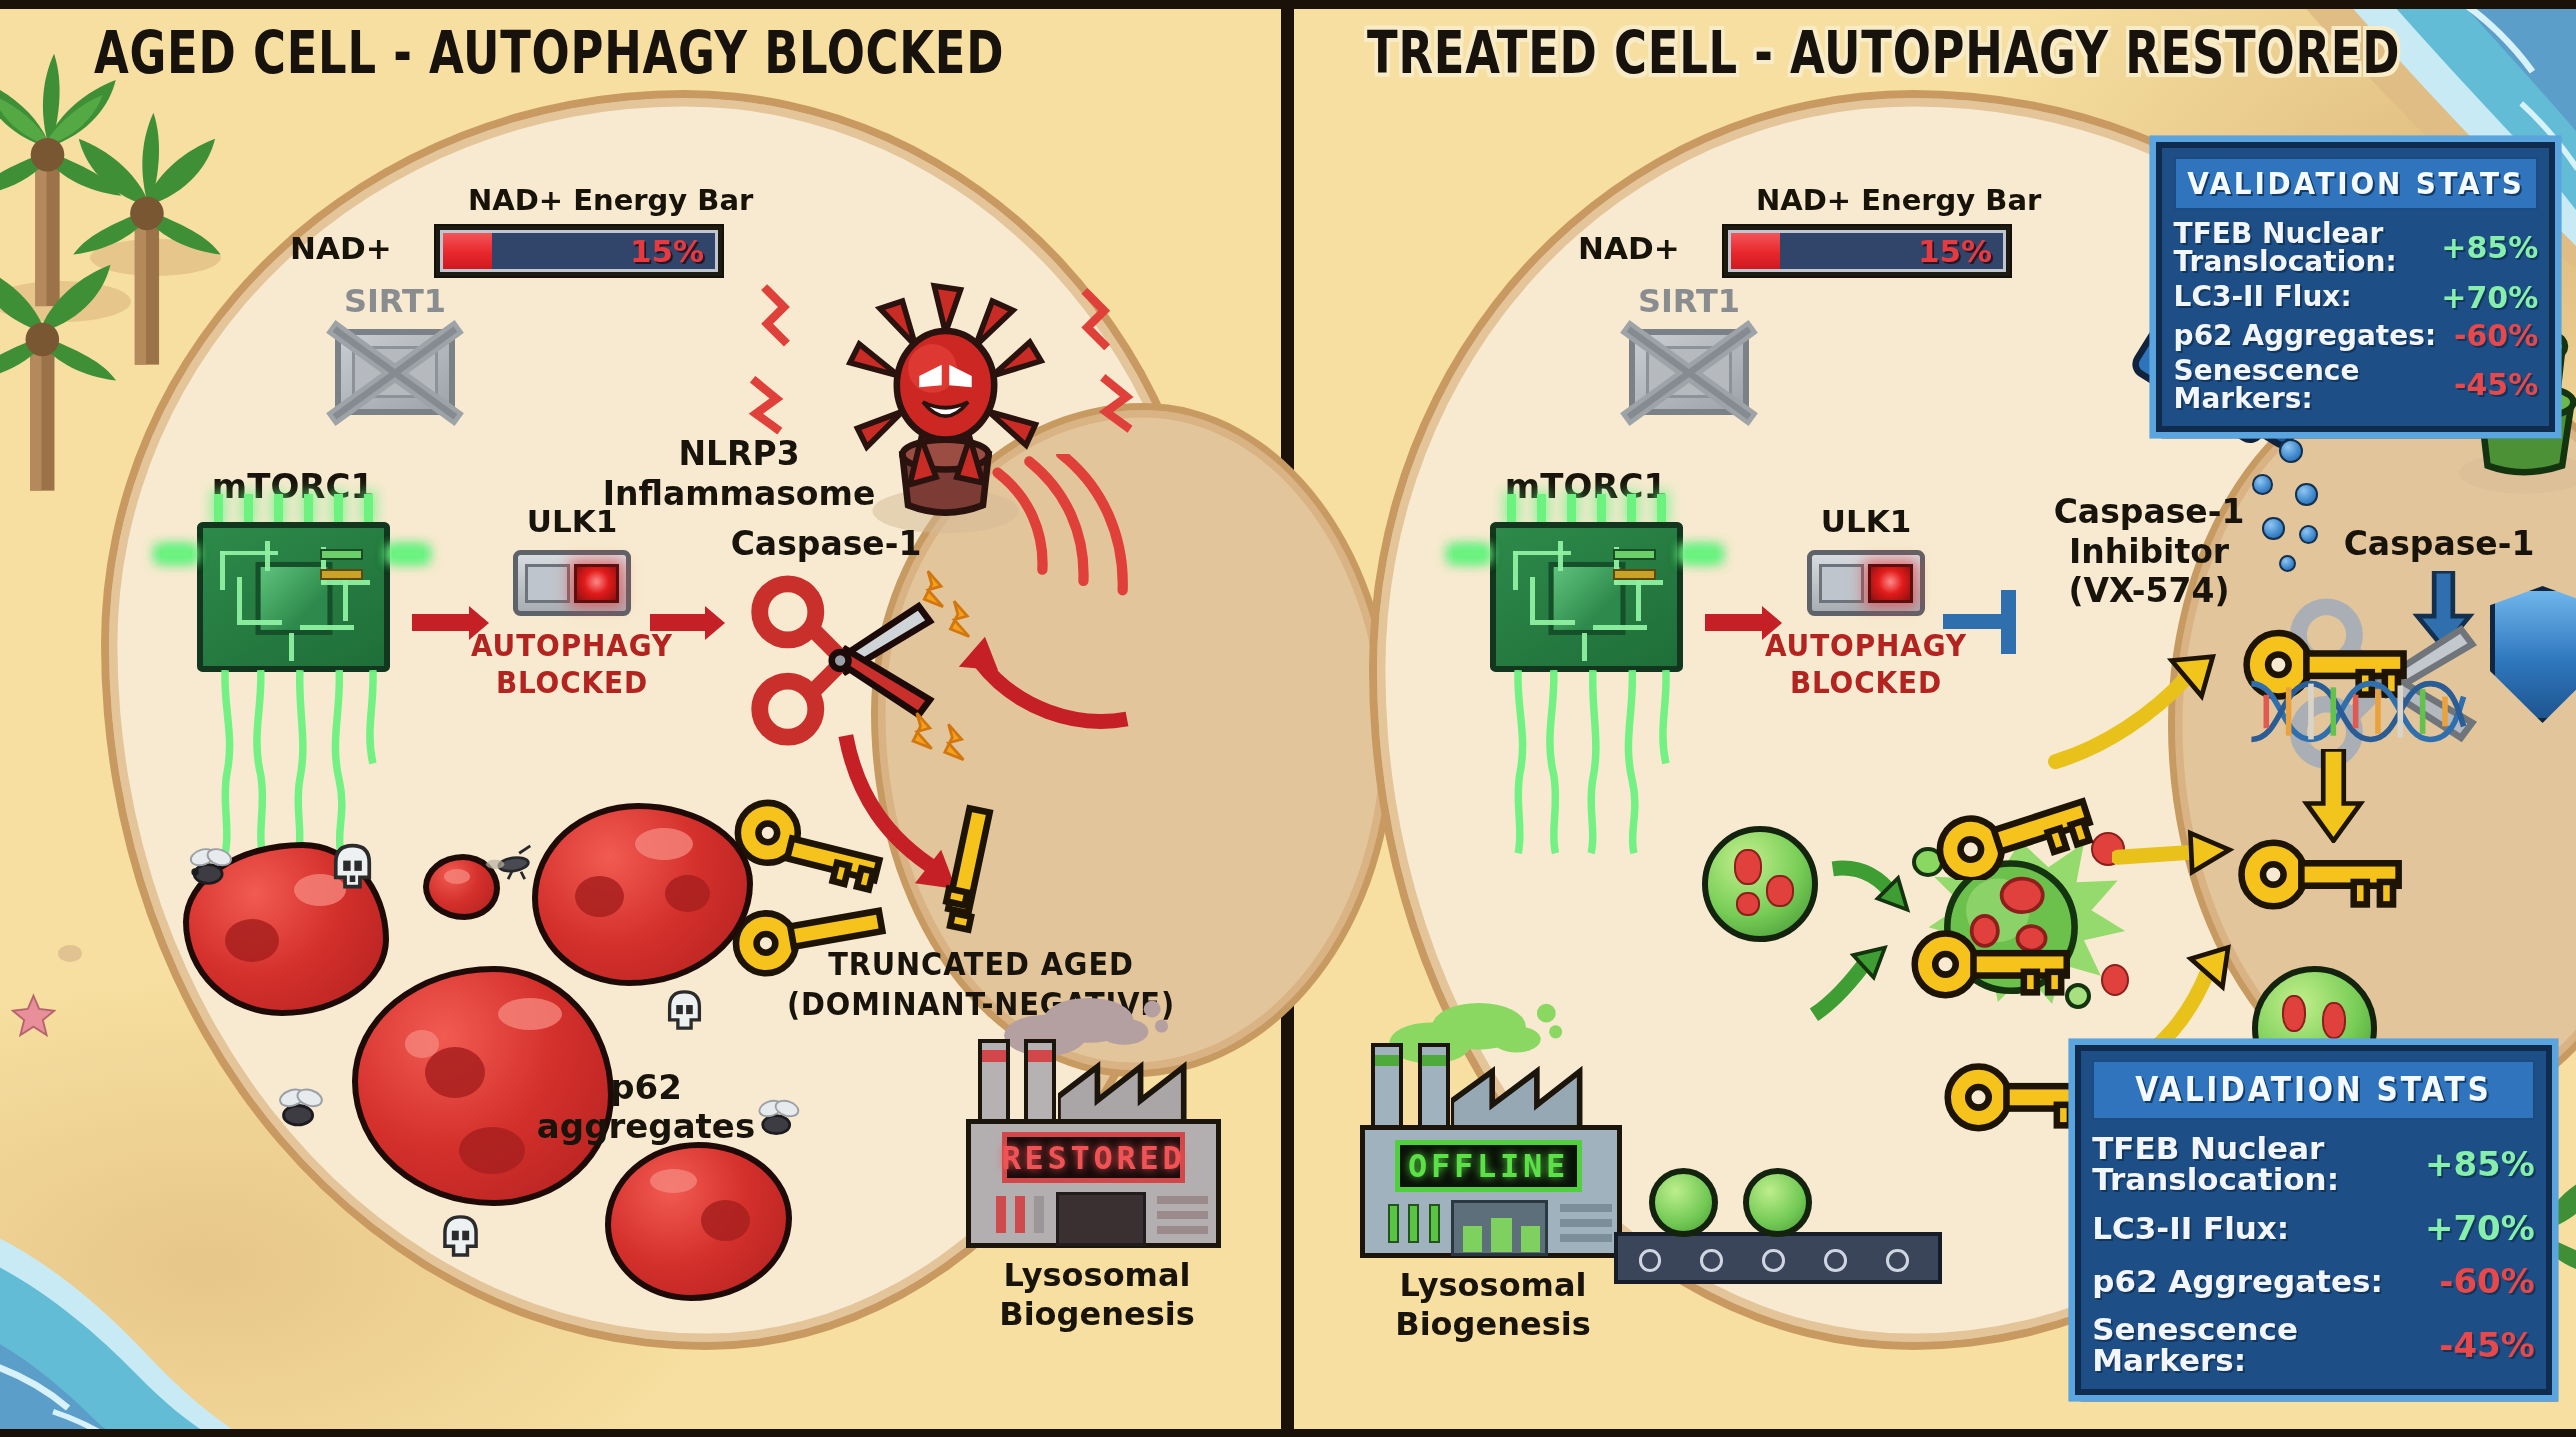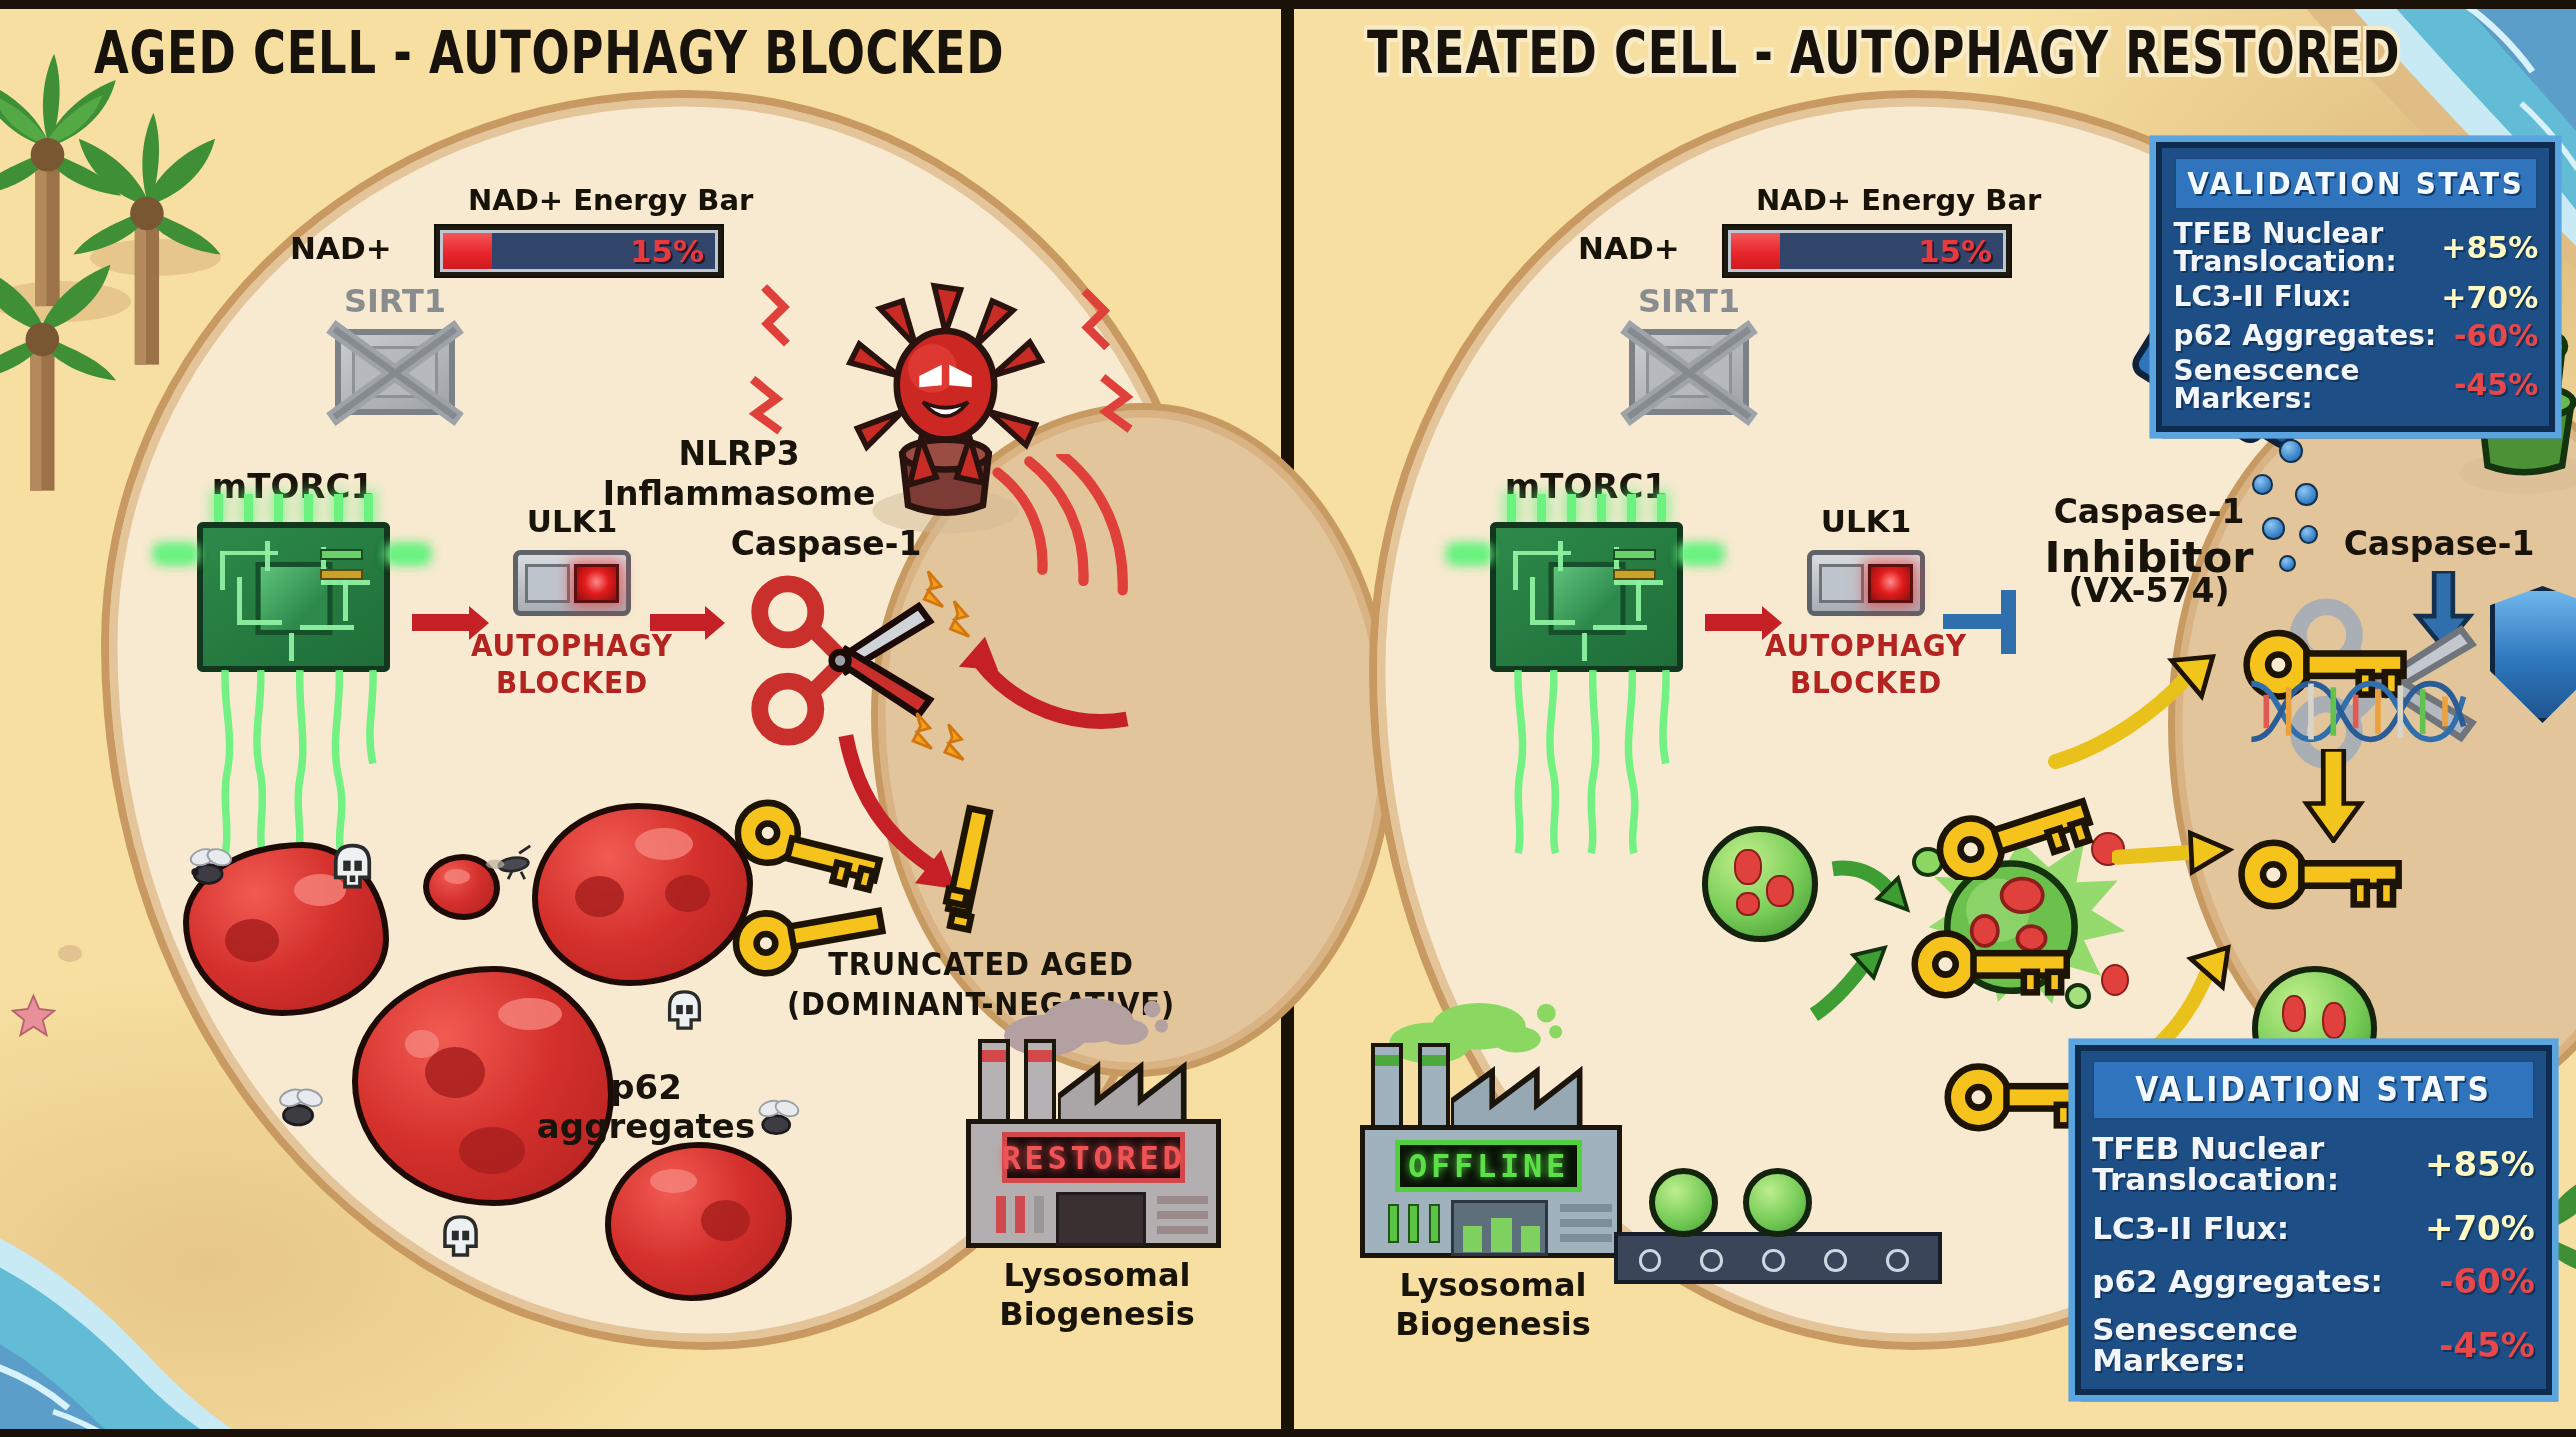--- a/index.html
+++ b/index.html
@@ -162,21 +162,21 @@
     color:#f4faff; text-align:center;
     font-family:"DejaVu Sans Condensed","Liberation Sans Narrow","Liberation Sans", sans-serif;
     font-weight:bold; letter-spacing:2.8px;
     text-shadow:1.9px 1.9px 0 #123a66;
   }
   .stats-rows { display:flex; flex-direction:column; }
   .stats-row { display:flex; align-items:center; justify-content:space-between; gap:9.4px; }
   .stats-label { color:#f2f6fb; font-weight:bold; line-height:1.0;
     text-shadow:1.9px 1.9px 0 #12355c; }
   .stats-val { font-weight:bold; text-shadow:1.9px 1.9px 0 #12355c; white-space:nowrap; }
-  .pos { color:#fef9c3; }
+  .pos { color:#86efac; }
   .neg { color:#e8484a; }
   .pill { position:absolute; border-radius:50%;
     background:radial-gradient(circle at 35% 30%, #8fc6f2 0%, #3d86cb 60%, #265f97 100%);
     border:2.8px solid #14304f; }
   .shield { position:absolute;
     background:linear-gradient(180deg,#6fb6ec 0%,#2f77bd 55%,#1e5590 100%);
     border:5.6px solid #0f2741;
     clip-path:polygon(50% 0,100% 14%,100% 62%,50% 100%,0 62%,0 14%); }
   .conveyor { position:absolute; background:#3b4559; border:4.7px solid #161c28; }
   .conv-wheel { position:absolute; border:3.7px solid #cfd6e2; border-radius:50%; }
@@ -707,21 +707,21 @@
       </svg>
 
       <div class="pill" style="left:167px;top:139px;width:24px;height:24px;"></div>
       <div class="pill" style="left:140px;top:174px;width:20.6px;height:20.6px;"></div>
       <div class="pill" style="left:183px;top:183px;width:22.5px;height:22.5px;"></div>
       <div class="pill" style="left:150px;top:217px;width:22.5px;height:22.5px;"></div>
       <div class="pill" style="left:187px;top:225px;width:19px;height:19px;"></div>
       <div class="pill" style="left:167px;top:255px;width:17px;height:17px;"></div>
     </div>
     <div class="lbl center" style="left:861px;top:494px;font-size:33px;">Caspase-1</div>
-    <div class="lbl center" style="left:861px;top:534px;font-size:43px;">Inhibitor</div>
+    <div class="lbl center" style="left:861px;top:534px;font-size:33px;">Inhibitor</div>
     <div class="lbl center" style="left:861px;top:573px;font-size:33px;">(VX-574)</div>
 
     <div style="position:absolute;left:1123px;top:281px;width:225px;height:262px;">
       <svg style="position:absolute;left:28px;top:9.4px;width:168px;height:215px;" viewBox="0 0 180 230">
         <ellipse cx="92" cy="196" rx="70" ry="22" fill="#d4b995" opacity=".45"></ellipse>
         <path d="M44,120 L142,120 L132,188 Q90,202 52,188 Z" fill="#4d9137" stroke="#14330f" stroke-width="7"></path>
         <ellipse cx="92" cy="120" rx="52" ry="18" fill="#6cb84c" stroke="#14330f" stroke-width="7"></ellipse>
         <path d="M54,64 L132,64 L126,118 L60,118 Z" fill="#72bf52" stroke="#14330f" stroke-width="7"></path>
         <ellipse cx="93" cy="60" rx="42" ry="20" fill="#86cf62" stroke="#14330f" stroke-width="7"></ellipse>
         <rect x="76" y="76" width="34" height="28" fill="#a8dd86" stroke="#14330f" stroke-width="6"></rect>

